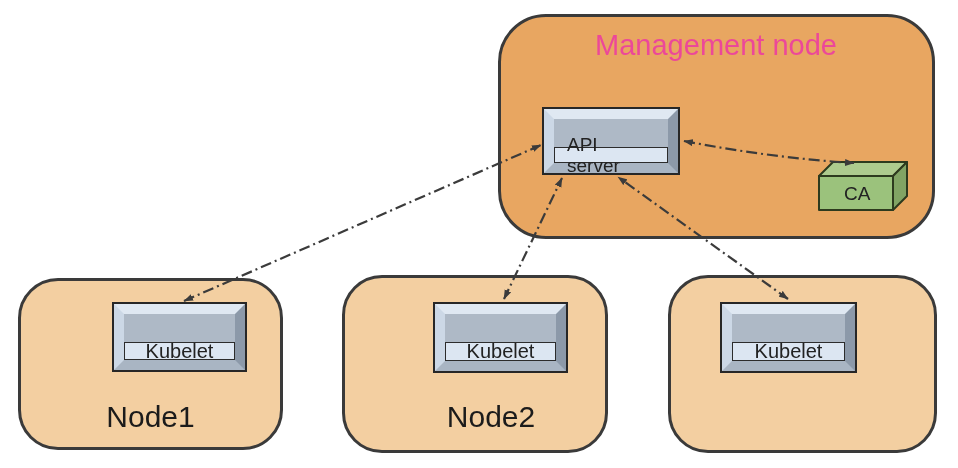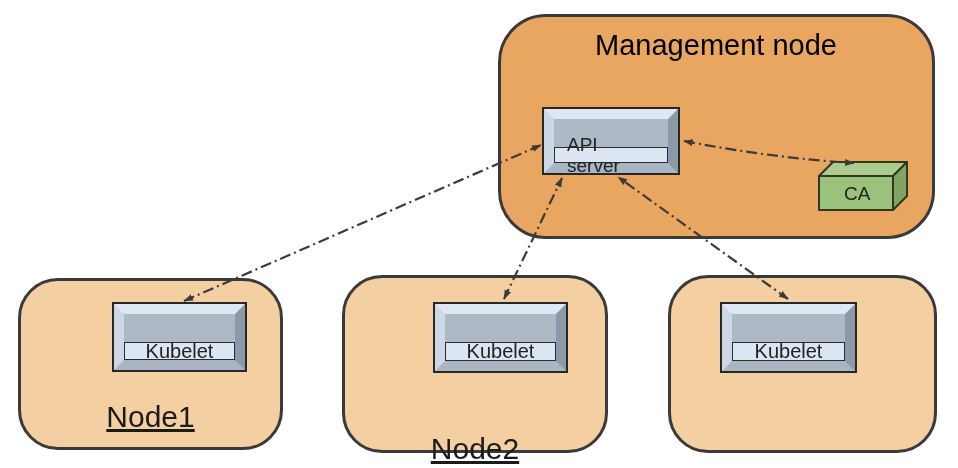--- a/index.html
+++ b/index.html
@@ -31,35 +31,34 @@
   .node1 { left: 18px;  top: 278px; width: 265px; height: 172px; }
   .node2 { left: 342px; top: 275px; width: 266px; height: 178px; }
   .node3 { left: 668px; top: 275px; width: 269px; height: 178px; }
 
   .mgmt-title {
     position: absolute;
     left: 566px; top: 30px; width: 300px;
     text-align: center;
     font-size: 29px;
     line-height: 31px;
-    color: #000000;
+    color: #ec4899;
     white-space: normal;
   }
 
   .node-label {
     position: absolute;
     top: 400px; height: 34px;
     line-height: 34px;
     text-align: center;
     font-size: 30px;
     color: #1b1b1b;
-    text-decoration: underline;
   }
   .node-label.n1 { left: 18px;  width: 265px; }
-  .node-label.n2 { left: 342px; width: 266px; margin-top: 32px; }
+  .node-label.n2 { left: 358px; width: 266px; }
   .node-label.n3 { left: 668px; width: 269px; }
 
   
   .bevel {
     position: absolute;
     box-sizing: border-box;
     border: 2px solid #272727;
     background: #aeb9c6;
   }
   .bevel .frame {

